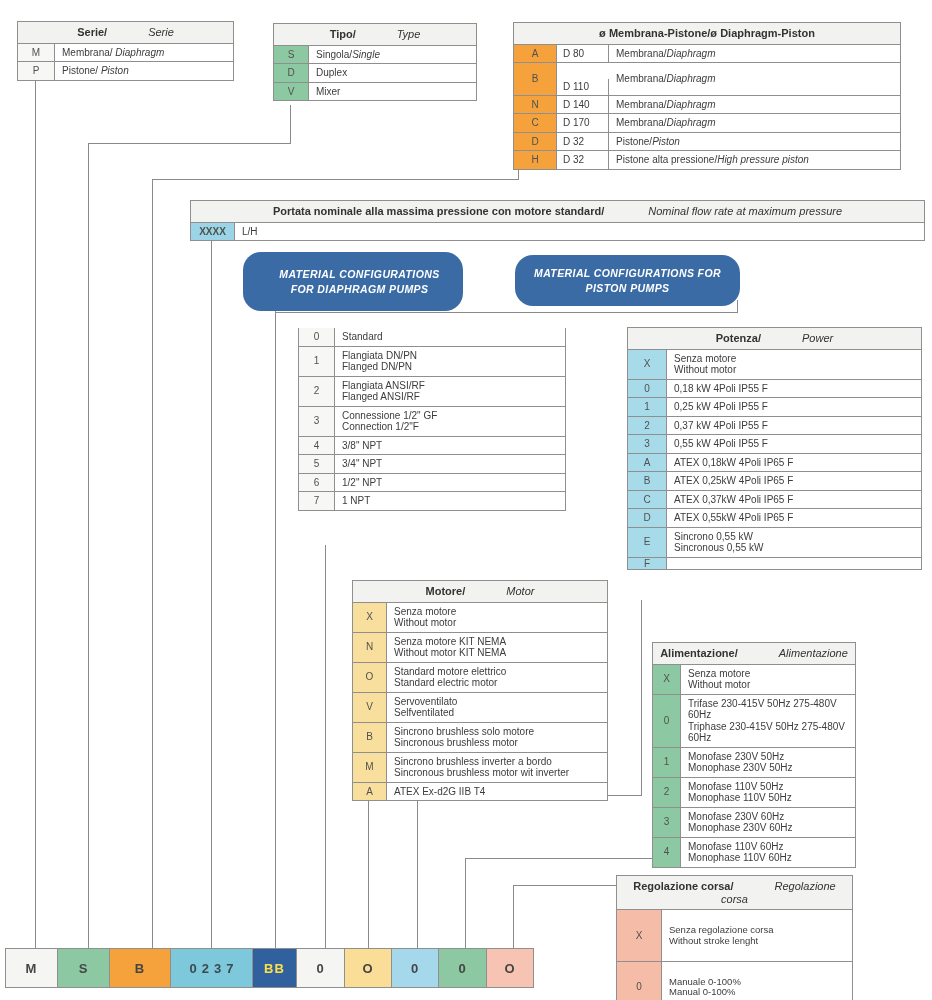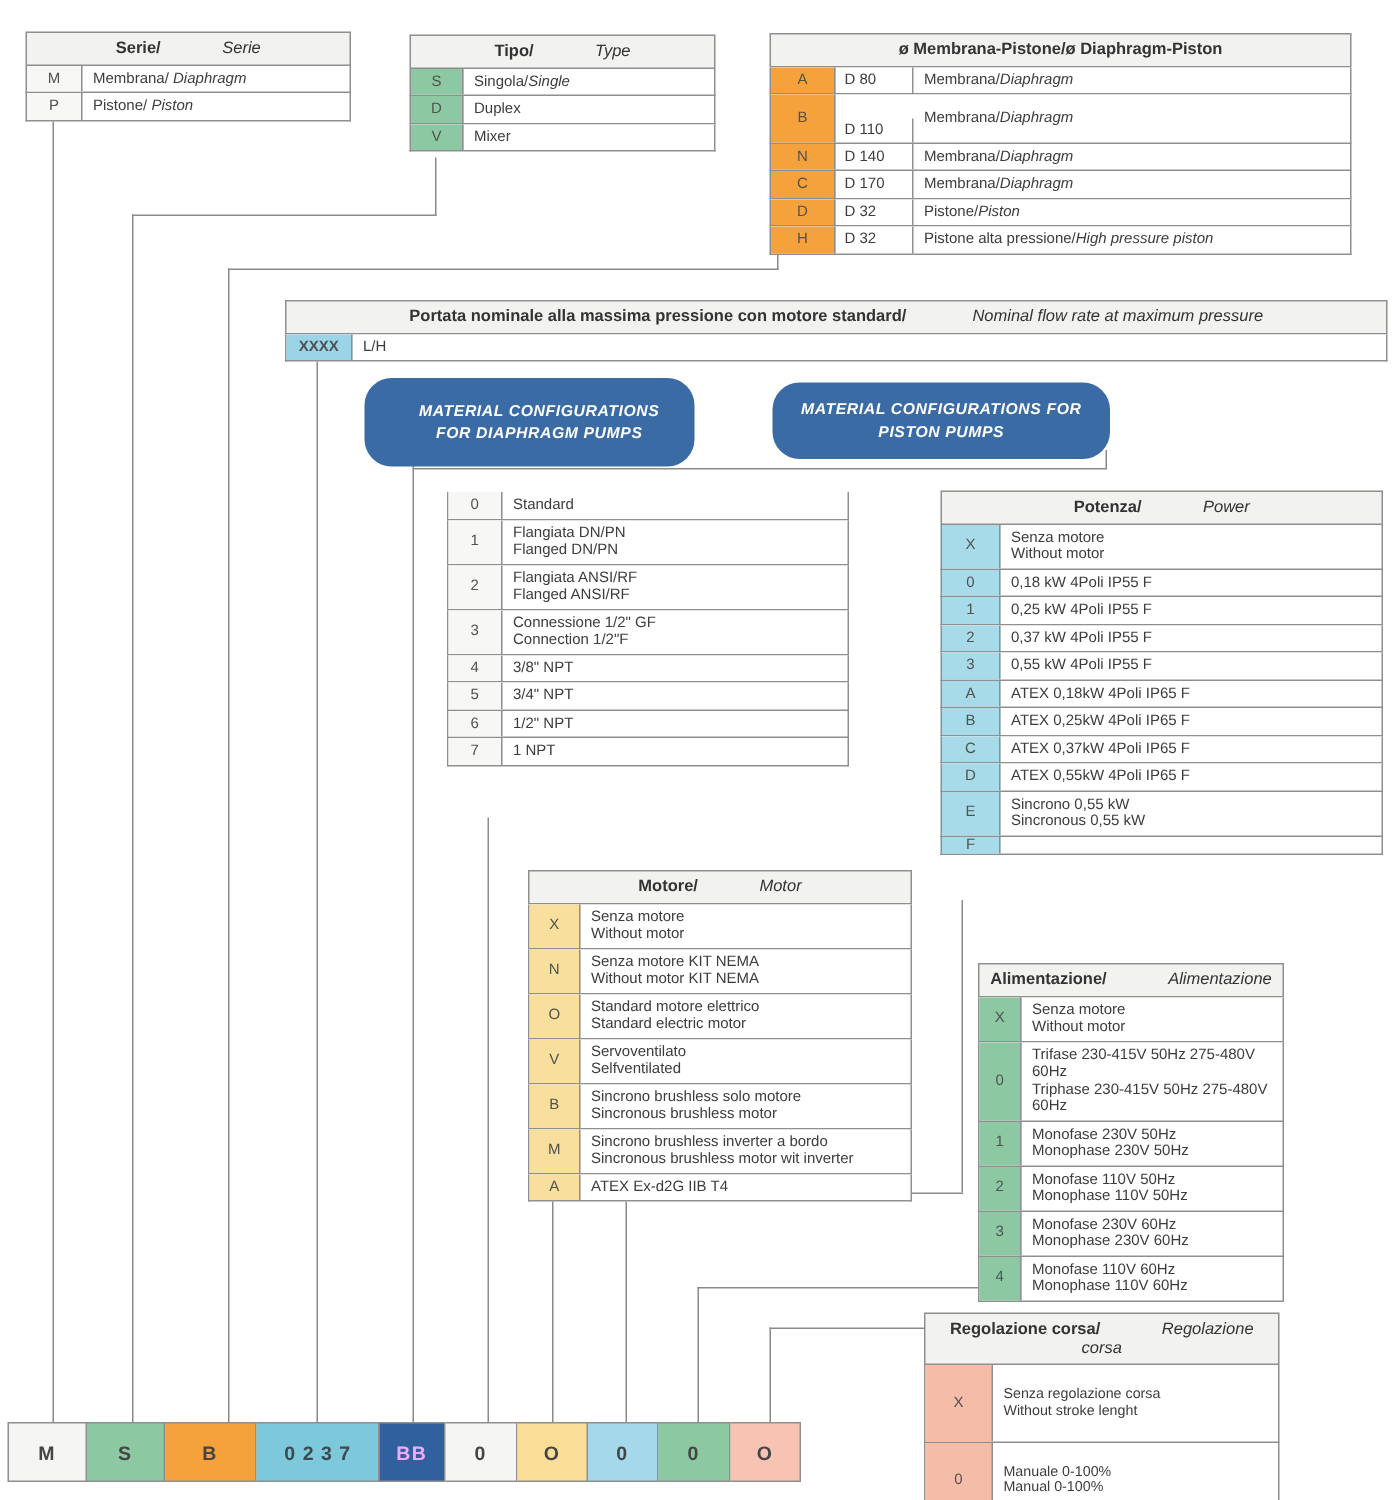--- a/index.html
+++ b/index.html
@@ -426,21 +426,21 @@
     </div>
 
   <div class="matbox" id="box-diaphragm" style="background: rgb(58, 107, 165); padding-left: 27px;">MATERIAL CONFIGURATIONS FOR DIAPHRAGM PUMPS</div>
   <div class="matbox" id="box-piston" style="background: rgb(58, 107, 165);">MATERIAL CONFIGURATIONS FOR PISTON PUMPS</div>
 
   <div id="code-row">
       <div class="ccell" style="width: 53px; background: rgb(245, 245, 243); color: rgb(69, 69, 69);">M</div>
       <div class="ccell" style="width: 52px; background: rgb(140, 201, 162); color: rgb(69, 69, 69);">S</div>
       <div class="ccell" style="width: 61px; background: rgb(245, 162, 60); color: rgb(69, 69, 69);">B</div>
       <div class="ccell wide" style="width: 82px; background: rgb(126, 200, 220); color: rgb(60, 74, 80);">0237</div>
-      <div class="ccell" style="width: 44px; background: rgb(49, 96, 158); color: #f0abfc;">BB</div>
+      <div class="ccell" style="width: 44px; background: rgb(49, 96, 158); color: #fde047;">BB</div>
       <div class="ccell" style="width: 48px; background: rgb(245, 245, 243); color: rgb(69, 69, 69);">0</div>
       <div class="ccell" style="width: 47px; background: rgb(250, 221, 150); color: rgb(69, 69, 69);">O</div>
       <div class="ccell" style="width: 47px; background: rgb(165, 216, 234); color: rgb(69, 69, 69);">0</div>
       <div class="ccell" style="width: 48px; background: rgb(140, 201, 162); color: rgb(69, 69, 69);">0</div>
       <div class="ccell" style="width: 47px; background: rgb(247, 196, 180); color: rgb(69, 69, 69);">O</div>
     </div>
 
 </div>
 
 </body></html>

